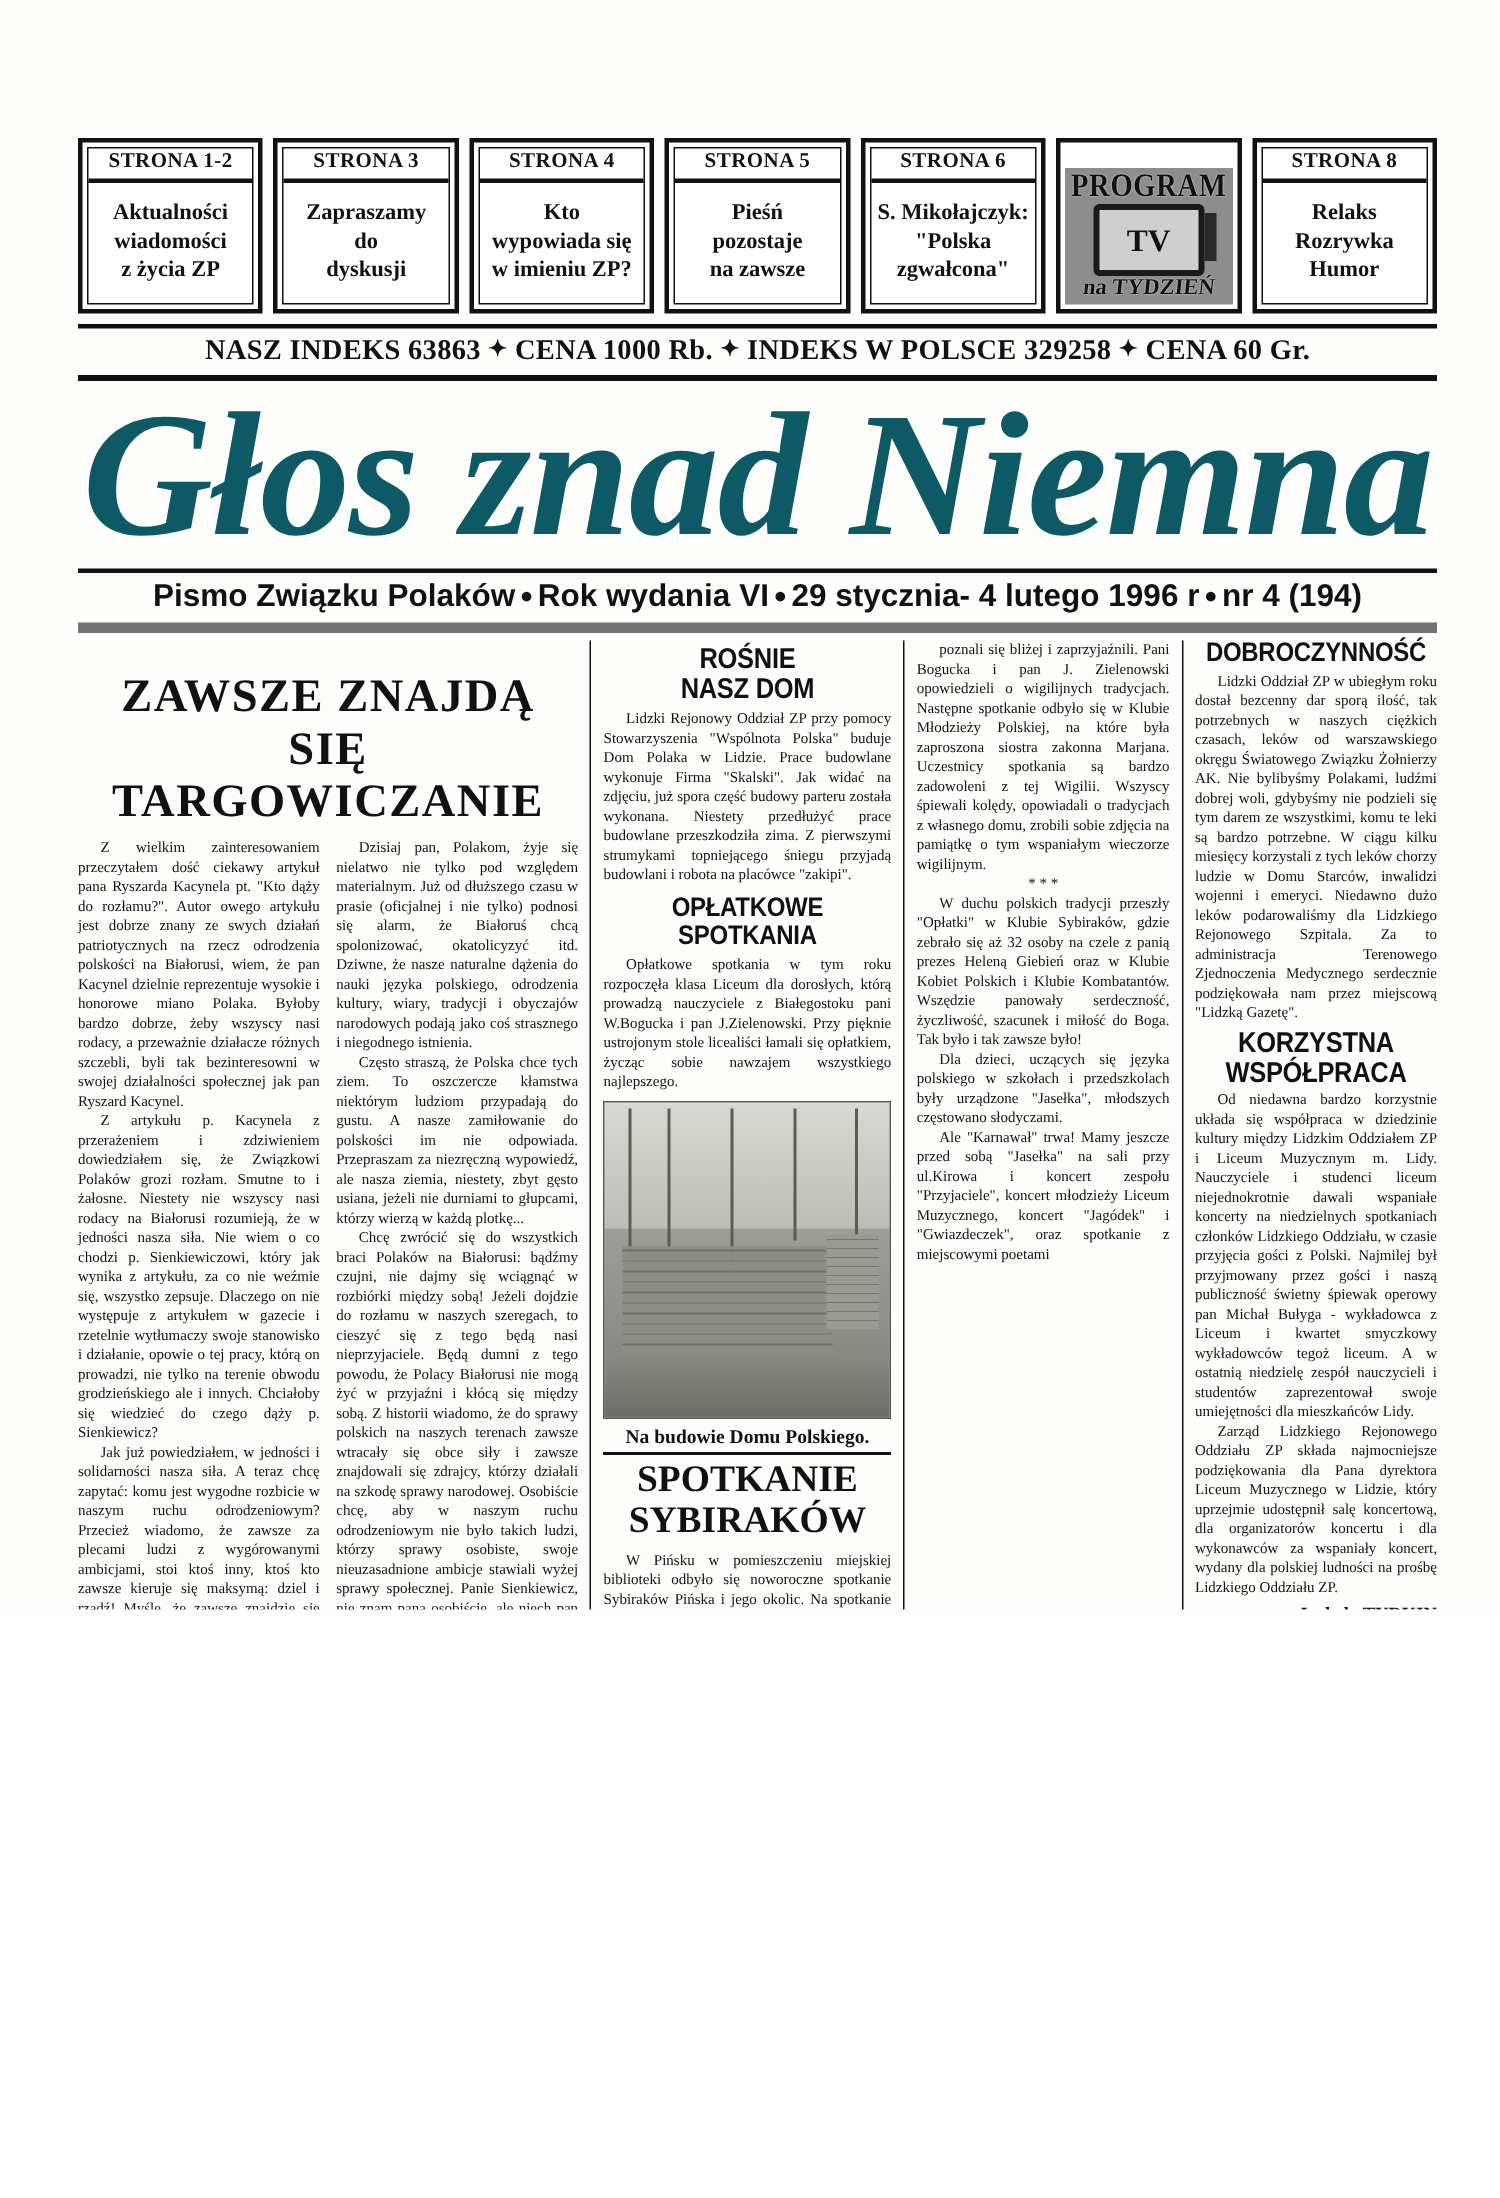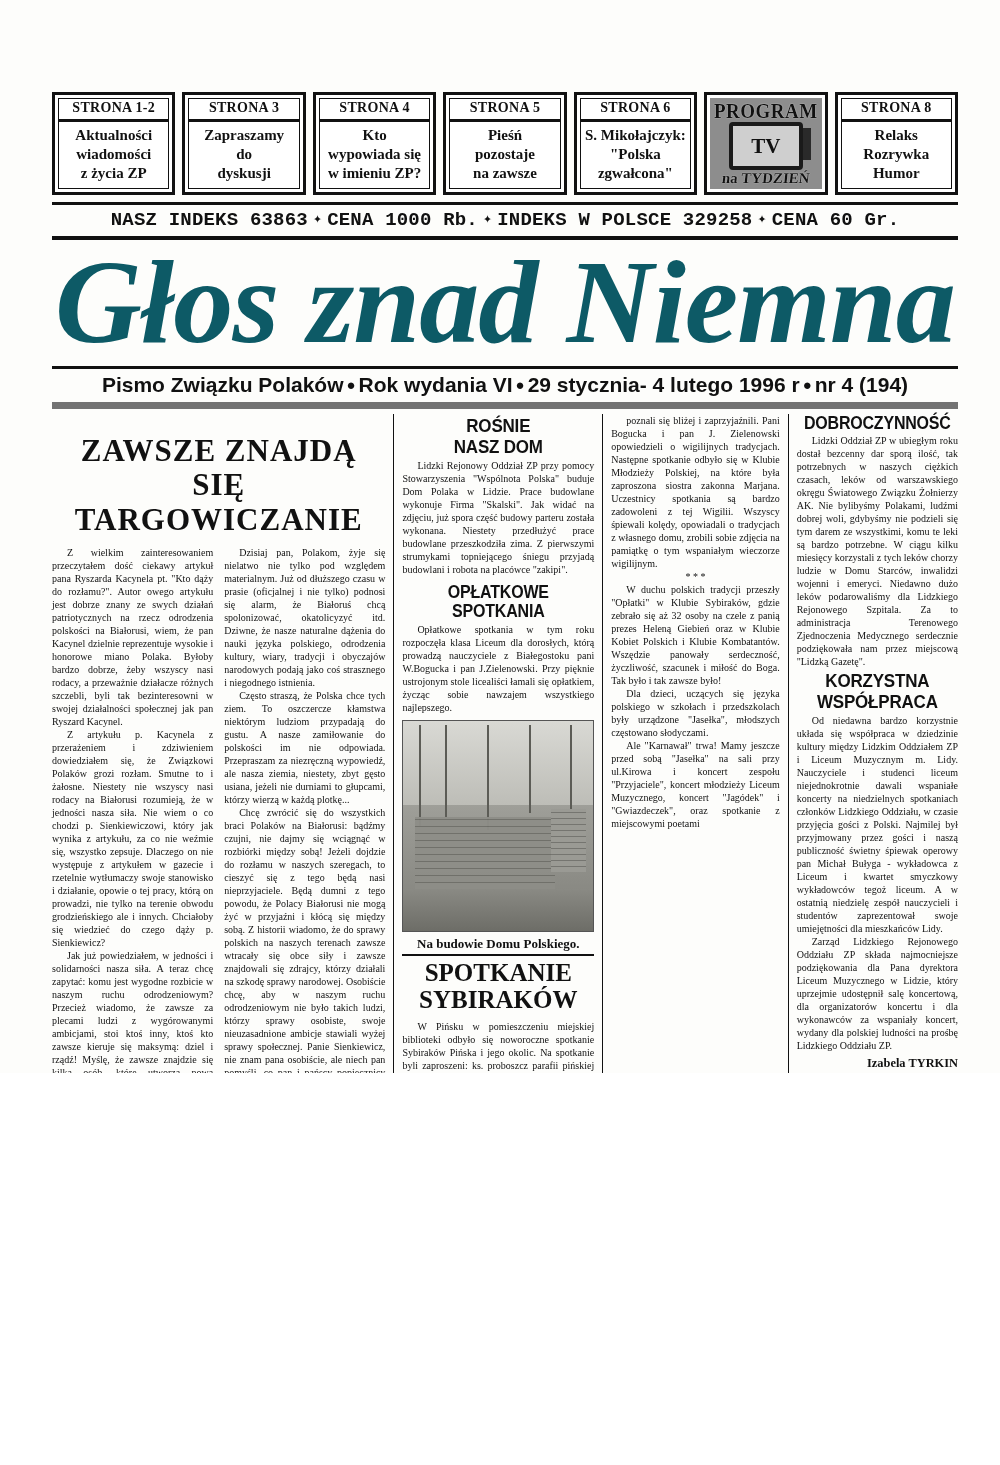--- a/index.html
+++ b/index.html
@@ -57,20 +57,21 @@
     display:flex;align-items:center;justify-content:center;
     background:#fff;
   }
   .tvblock{
     width:100%;height:100%;
     background:#8d8d8d;
     display:flex;flex-direction:column;align-items:center;justify-content:center;
     position:relative;overflow:hidden;
     padding:2px 0;
     box-sizing:border-box;
+    margin-top:14px;
   }
   .tv-top{
     font-family:"Liberation Serif",serif;
     font-weight:bold;font-size:19px;color:#111;
     letter-spacing:.5px;
     transform:scaleY(1.15);
     text-shadow:0 0 1px #fff;
   }
   .tv-set{
     width:66px;height:40px;
@@ -96,21 +97,20 @@
   
   .indexbar{
     margin-top:7px;
     border-top:3px solid #111;border-bottom:4px solid #111;
     text-align:center;
     font-weight:bold;
     font-size:19px;
     letter-spacing:.2px;
     padding:4px 0 5px;
     white-space:nowrap;
-    font-family:Liberation Mono, monospace;
   }
   .indexbar .dia{font-size:15px;padding:0 5px;vertical-align:2px;}
 
   
   .masthead{
     text-align:center;
     padding:6px 0 0;
     line-height:.96;
   }
   .masthead .title{

